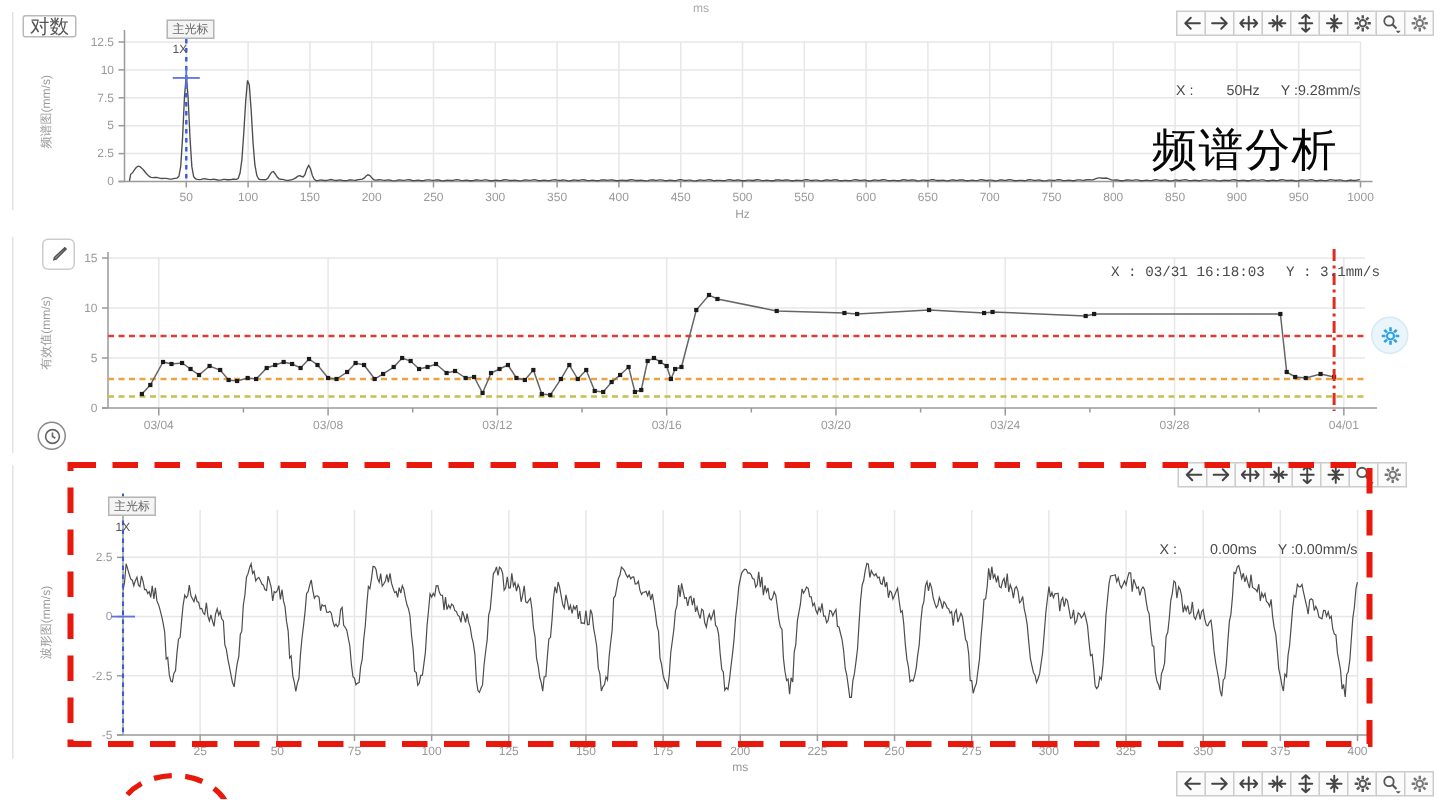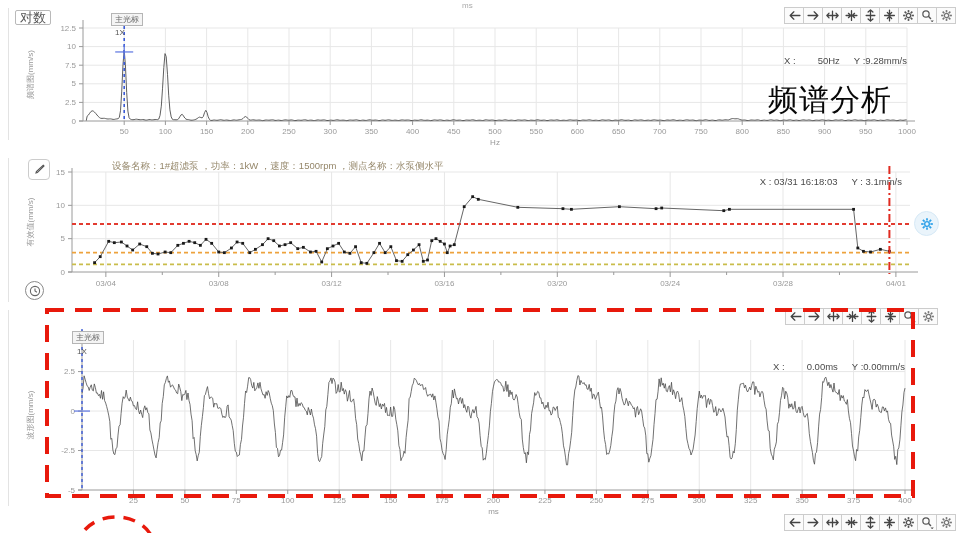--- a/index.html
+++ b/index.html
@@ -201,22 +201,21 @@
       <line x1="115.2" y1="51.9568" x2="133.2" y2="51.9568" stroke="#5b74e0" stroke-width="1.2"></line>
       <line x1="124.2" y1="44.9568" x2="124.2" y2="58.9568" stroke="#5b74e0" stroke-width="1.2"></line>
     </svg>
   <div class="overlay-title">频谱分析</div>
 
   <button class="icon-btn edit-btn">
     <svg width="13" height="13" viewBox="0 0 13 13">
         <path d="M10.2 2.2 L11 3 L4.4 9.6 L3 10 L3.4 8.6 Z" fill="none" stroke="#555" stroke-width="1.1"></path>
       </svg>
   </button>
-  <div class="trend-title">设备名称：1#超滤泵 ，功率：1kW ，速度：1500rpm ，测点名称：水泵侧水平</div>
-  <div class="ro" style="top:176px;right:58px;">
+  <div class="ro" style="top:176px;right:40px;font-family:Liberation Mono, monospace;">
     <span>X :</span>&nbsp;<span>03/31 16:18:03</span><span class="gap2"></span><span>Y :</span>&nbsp;<span>3.1mm/s</span>
   </div>
   <button class="icon-btn gear-blue-btn">
     <svg width="14" height="14" viewBox="0 0 12 12" id="gear-blue-svg">
         <circle cx="6" cy="6" r="2" fill="none" stroke="#2da0e8" stroke-width="1.2"></circle>
         <line x1="8.9" y1="6" x2="11" y2="6" stroke="#2da0e8" stroke-width="1.5"></line>
         <line x1="8.050609665440987" y1="8.050609665440987" x2="9.535533905932738" y2="9.535533905932738" stroke="#2da0e8" stroke-width="1.5"></line>
         <line x1="6" y1="8.9" x2="6" y2="11" stroke="#2da0e8" stroke-width="1.5"></line>
         <line x1="3.9493903345590122" y1="8.050609665440987" x2="2.4644660940672627" y2="9.535533905932738" stroke="#2da0e8" stroke-width="1.5"></line>
         <line x1="3.1" y1="6" x2="1" y2="6.000000000000001" stroke="#2da0e8" stroke-width="1.5"></line>

